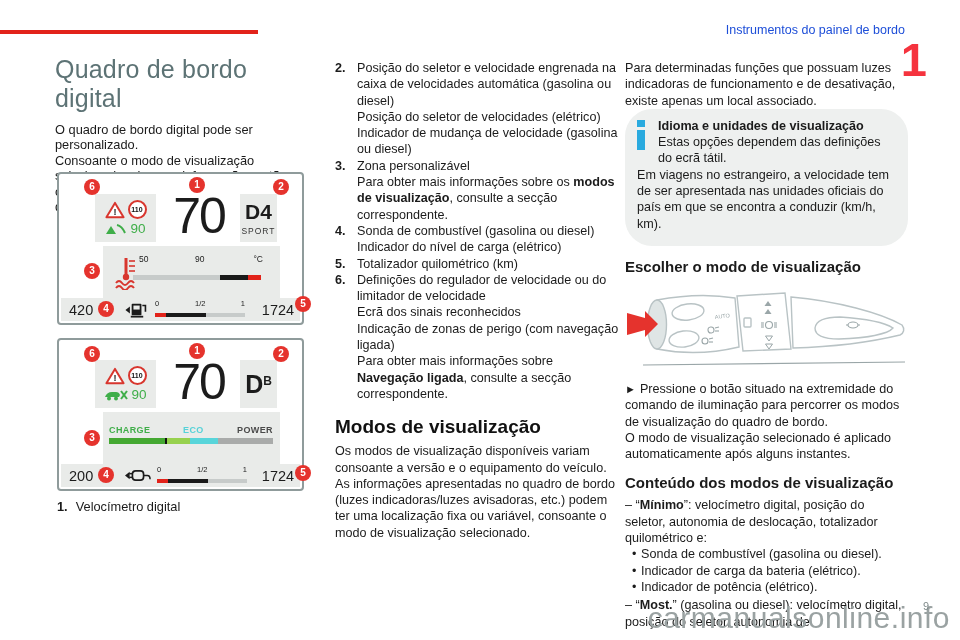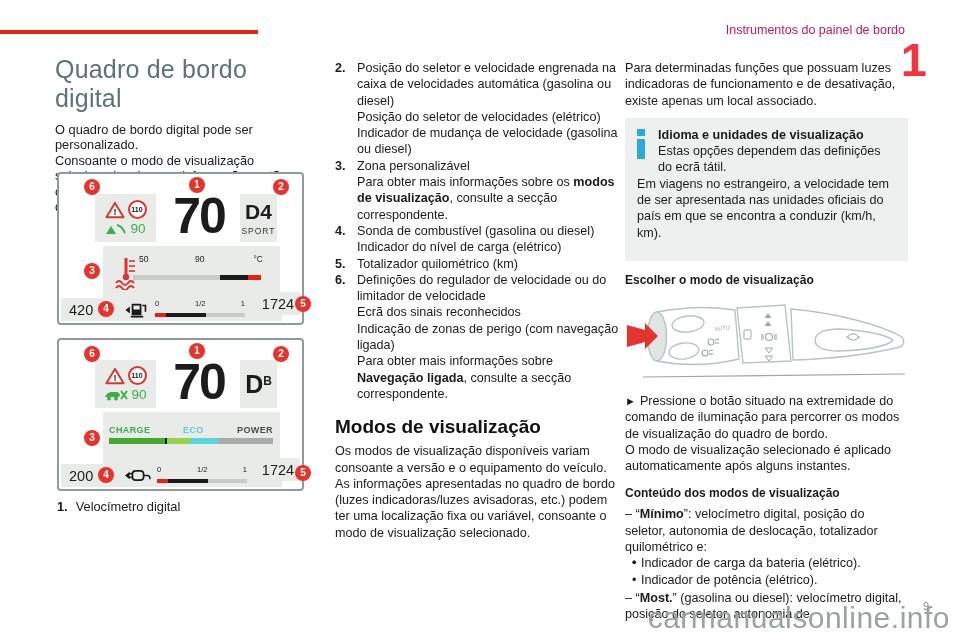--- a/index.html
+++ b/index.html
@@ -1,63 +1,63 @@
 <!DOCTYPE html>
 <html><head>
 <meta charset="utf-8">
 <style>
   * { margin:0; padding:0; box-sizing:border-box; }
   html,body { width:960px; height:640px; background:#fff; font-family:"Liberation Sans", sans-serif; color:#1b1b1b; overflow:hidden; }
   .page { position:relative; width:960px; height:640px; background:#fff; }
 
   
   .red-rule { position:absolute; left:0; top:30px; width:258px; height:4px; background:#e2231a; }
-  .header-title { position:absolute; top:23px; right:55px; font-size:12.5px; color:#be185d; }
+  .header-title { position:absolute; top:23px; right:55px; font-size:12.5px; color:#1d4ed8; }
   .chapter-num { position:absolute; top:36px; right:33px; font-size:47px; font-weight:bold; color:#f5333e; line-height:1; }
 
   
   .col1 { position:absolute; left:55px; top:55px; width:255px; }
   .col1 h1 { font-size:25px; font-weight:400; color:#5d7375; letter-spacing:.2px; margin-bottom:9px; }
   .col1 p { font-size:12.8px; line-height:15.4px; }
 
   .col2 { position:absolute; left:335px; top:60px; width:285px; }
   .col3 { position:absolute; left:625px; top:60px; width:283px; }
   .body-t { font-size:12.6px; line-height:16.3px; }
 
   
   ol.plist { list-style:none; }
   ol.plist li { position:relative; padding-left:22px; font-size:12.6px; line-height:16.3px; }
   ol.plist .num { position:absolute; left:0; top:0; font-weight:bold; }
 
   .h2 { font-size:19px; font-weight:bold; color:#111; margin:14px 0 5px; }
-  .h3 { font-size:12px; font-weight:bold; margin:12px 0 6px; }
-
-  
-  .infobox { background:#eef0ef; margin-top:9px; padding:9px 10px 20px 12px; font-size:12.6px; line-height:16.3px; }
+  .h3 { font-size:15px; font-weight:bold; margin:12px 0 6px; }
+
+  
+  .infobox { background:#eef0ef; padding:9px 10px 14px 12px; font-size:12.6px; line-height:16.3px;border-radius:27px; }
   .i-icon { float:left; width:9px; height:32px; margin:2px 12px 2px 0; }
   .i-icon .dot { width:8px; height:7px; background:#29aadf; margin-bottom:3px; }
   .i-icon .bar { width:8px; height:20px; background:#29aadf; }
   .ib-title { font-weight:bold; }
 
   .press { margin-top:8px; }
   .press .tri { color:#1b1b1b; font-size:11px; margin-right:4px; }
   .mode-line { margin-top:2px; }
   .bullets .bl { padding-left:16px; position:relative; }
   .bullets .bl .b { position:absolute; left:7px; }
 
   
   .cluster { position:absolute; left:57px; width:247px; height:153px; background:#fff; border:2px solid #8f9b9b; border-radius:4px; }
   .cluster1 { top:172px; } .cluster2 { top:338px; }
   .panel { position:absolute; background:#e9ebe9; }
   .tl { left:36px; top:20px; width:61px; height:48px; display:flex; flex-direction:column; align-items:center; justify-content:center; gap:2px; }
   .warnrow { display:flex; align-items:center; gap:3px; }
   .limit-sign { width:19px; height:19px; border:2.5px solid #d8362e; border-radius:50%; background:#fff; font-size:7px; font-weight:bold; color:#111; display:flex; align-items:center; justify-content:center; }
   .greenrow { display:flex; align-items:center; gap:3px; }
   .memo { color:#3fae49; font-size:13.5px; }
-  .speed { position:absolute; left:100px; top:14px; width:80px; height:56px; display:flex; align-items:center; justify-content:center; font-size:50px; font-weight:bold; letter-spacing:-2px; color:#1c1c1c; }
+  .speed { position:absolute; left:100px; top:14px; width:80px; height:56px; display:flex; align-items:center; justify-content:center; font-size:50px; font-weight:normal; letter-spacing:-2px; color:#1c1c1c; }
   .gearp { left:181px; top:20px; width:37px; height:48px; display:flex; flex-direction:column; align-items:center; justify-content:center; }
   .gearpos { font-size:21px; font-weight:bold; color:#1c1c1c; line-height:1; }
   .gear-sup { font-size:12px; font-weight:bold; vertical-align:8px; }
   .drivemode { font-size:8.5px; letter-spacing:1px; color:#333; margin-top:4px; }
   .mid { left:44px; top:72px; width:177px; height:55px; }
 
   .coolant { position:absolute; left:12px; top:10px; }
   .gauge-temp { position:absolute; left:30px; top:8px; width:130px; height:30px; }
   .gauge-temp .tick { position:absolute; top:0; font-size:8.5px; color:#222; }
   .tbar { position:absolute; left:0; bottom:4px; width:128px; height:5px; display:flex; }
@@ -72,21 +72,21 @@
   .pbar .s2 { background:#97d14e; width:14%; } .pbar .s3 { background:#58d5da; width:17%; }
   .pbar .s4 { background:#a9abaa; flex:1; }
 
   .bl-box { left:2px; bottom:2px; width:221px; height:23px; display:flex; align-items:center; }
   .range { font-size:14.5px; color:#1c1c1c; margin-left:8px; width:30px; }
   .fuel-ic { margin-left:26px; }
   .gauge-fuel { position:relative; width:92px; height:19px; margin-left:6px; }
   .gauge-fuel .t { position:absolute; top:-1px; font-size:7.5px; color:#222; }
   .fbar { position:absolute; left:0; bottom:2px; width:90px; height:4.5px; display:flex; }
   .fbar .r { background:#e2231a; width:12%; } .fbar .k { background:#1a1a1a; width:45%; } .fbar .g { background:#c7cbca; flex:1; }
-  .br-box { right:2px; bottom:8px; width:44px; height:23px; display:flex; align-items:center; justify-content:center; font-size:14.5px; color:#1c1c1c; }
+  .br-box { right:2px; bottom:2px; width:44px; height:23px; display:flex; align-items:center; justify-content:center; font-size:14.5px; color:#1c1c1c; }
 
   .callout { position:absolute; width:16px; height:16px; border-radius:50%; background:#e5332d; color:#fff; font-size:10px; font-weight:bold; text-align:center; line-height:16px; z-index:5; }
 
   .caption { position:absolute; left:57px; top:499px; font-size:12.8px; }
   .caption b { margin-right:8px; }
 
   .stalk-wrap { margin:4px 0 2px; }
 
   .watermark { position:absolute; right:10px; bottom:5px; font-size:30px; color:#9aa2a2; letter-spacing:.5px; z-index:3; }
   .page-num { position:absolute; right:31px; top:600px; font-size:11px; color:#7f8a8a; z-index:4; }
@@ -352,21 +352,21 @@
       <span class="tri">►</span><span>Pressione o botão situado na extremidade do comando de iluminação para percorrer os modos de visualização do quadro de bordo.</span>
     </p>
     <p class="body-t">O modo de visualização selecionado é aplicado automaticamente após alguns instantes.</p>
 
     <div class="h3">Conteúdo dos modos de visualização</div>
 
     <p class="body-t mode-line">
       <span>– “</span><b>Mínimo</b><span>”: velocímetro digital, posição do seletor, autonomia de deslocação, totalizador quilométrico e:</span>
     </p>
     <div class="bullets body-t">
-      <div class="bl"><span class="b">•</span></div>
+      <div class="bl"><span class="b">•</span><span>Sonda de combustível (gasolina ou diesel).</span></div>
       <div class="bl"><span class="b">•</span><span>Indicador de carga da bateria (elétrico).</span></div>
       <div class="bl"><span class="b">•</span><span>Indicador de potência (elétrico).</span></div>
     </div>
     <p class="body-t mode-line">
       <span>– “</span><b>Most.</b><span>” (gasolina ou diesel): velocímetro digital, posição do seletor, autonomia de</span>
     </p>
   </div>
 
   <div class="page-num">9</div>
   <div class="watermark">carmanualsonline.info</div>

